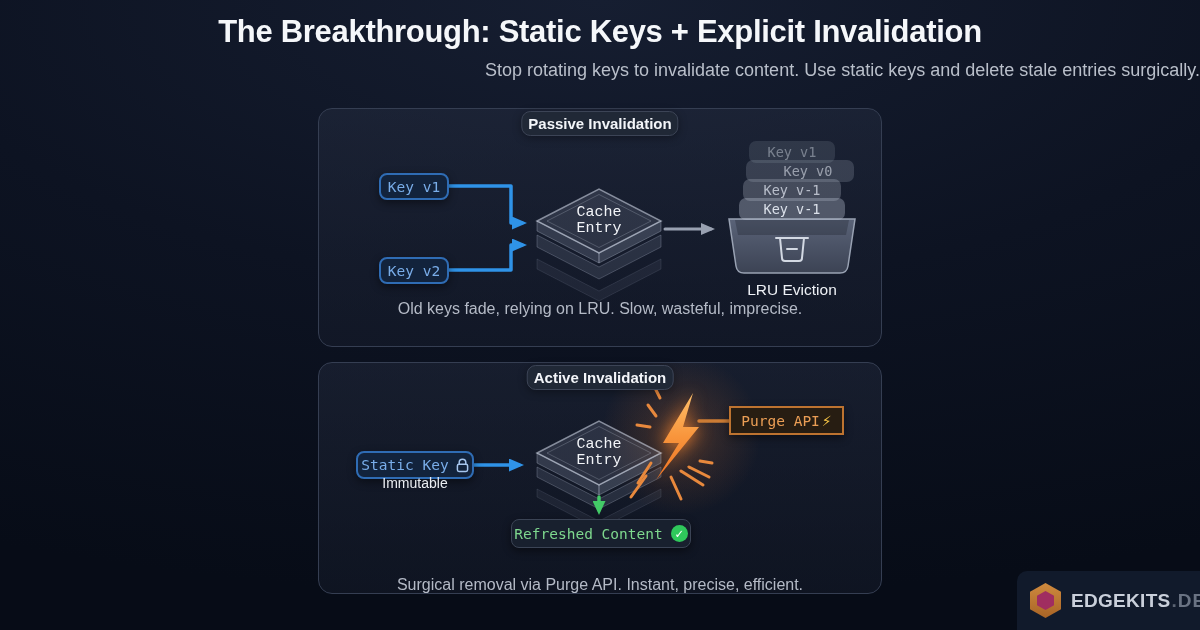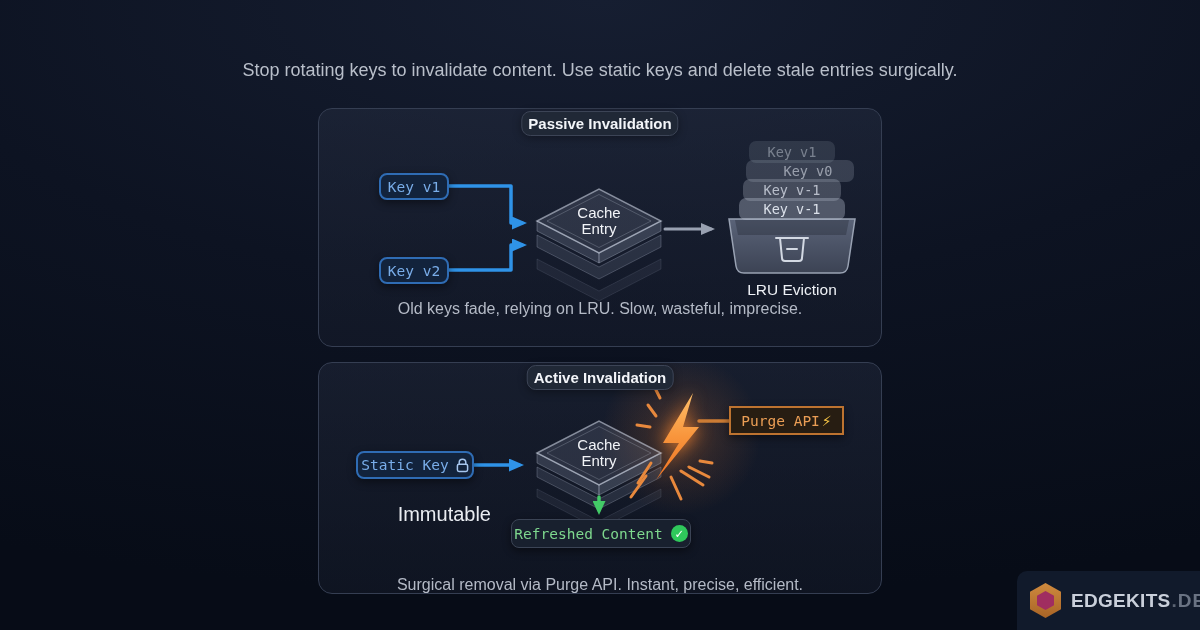--- a/index.html
+++ b/index.html
@@ -6,21 +6,21 @@
   .stage{
     position:relative;width:1200px;height:630px;overflow:hidden;
     background:radial-gradient(120% 95% at 50% 0%, #161e31 0%, #0d1322 48%, #070c17 100%);
     font-family:"Liberation Sans", sans-serif;
   }
   .page-title{
     position:absolute;top:14px;left:0;right:0;text-align:center;
     color:#f5f7fa;font-size:31px;font-weight:700;letter-spacing:-0.3px;
   }
   .page-subtitle{
-    position:absolute;top:60px;left:0;right:0;text-align:center;
+    position:absolute;top:60px;left:0;right:0;text-align:right;
     color:#b9bfca;font-size:18px;font-weight:400;
   }
   .panel{
     position:absolute;left:318px;width:564px;box-sizing:border-box;
     background:linear-gradient(180deg, rgba(42,50,70,0.38), rgba(24,30,46,0.46));
     border:1.5px solid #353e52;border-radius:14px;
   }
   .panel-passive{top:108px;height:239px;}
   .panel-active{top:362px;height:232px;}
   .layer{position:absolute;left:0;top:0;}
@@ -34,37 +34,37 @@
     position:absolute;background:#12233c;border:2px solid #2f6cb4;border-radius:8px;
     color:#79ade9;font-family:"DejaVu Sans Mono", monospace;font-size:14.5px;
     display:flex;align-items:center;justify-content:center;gap:7px;
     box-shadow:0 3px 8px rgba(0,0,0,0.45);box-sizing:border-box;
   }
   .key1{left:60px;top:64px;width:70px;height:27px;}
   .key2{left:60px;top:148px;width:70px;height:27px;}
   .static-key{left:37px;top:88px;width:118px;height:28px;}
   .cache-label{
     position:absolute;width:90px;text-align:center;color:#f2f4f8;
-    font-size:15px;font-weight:500;line-height:16px;
+    font-size:15px;font-weight:500;line-height:16px;font-family:Liberation Mono, monospace;
   }
   .cache-label.p1{left:235px;top:96px;}
   .cache-label.p2{left:235px;top:74px;}
   .card{
     position:absolute;height:22px;border-radius:7px;text-align:center;line-height:22px;
     font-family:"DejaVu Sans Mono", monospace;font-size:13.5px;
   }
   .card1{left:430px;top:32px;width:86px;background:rgba(186,195,210,0.14);color:rgba(224,230,240,0.42);}
   .card2{left:427px;top:51px;width:92px;background:rgba(186,195,210,0.20);color:rgba(224,230,240,0.58);padding-left:16px;}
   .card3{left:424px;top:70px;width:98px;background:rgba(186,195,210,0.28);color:rgba(224,230,240,0.74);}
   .card4{left:420px;top:89px;width:106px;background:rgba(186,195,210,0.36);color:rgba(230,235,244,0.92);}
   .drawer-label{position:absolute;left:403px;width:140px;top:172px;text-align:center;color:#eef1f6;font-size:15.5px;}
   .caption{position:absolute;left:0;right:0;text-align:center;color:#b4bac6;font-size:16px;}
   .caption.p1{top:191px;}
   .caption.p2{top:201px;margin-top:12px;}
-  .immutable{position:absolute;left:20px;top:140px;width:152px;text-align:right;color:#e9ecf1;font-size:20px;}
+  .immutable{position:absolute;left:20px;top:112px;width:152px;text-align:center;color:#e9ecf1;font-size:14px;}
   .purge-box{
     position:absolute;left:410px;top:43px;width:115px;height:29px;box-sizing:border-box;
     background:#271d12;border:2px solid #bd7330;border-radius:0;color:#eb9e55;
     font-family:"DejaVu Sans Mono", monospace;font-size:14.5px;
     display:flex;align-items:center;justify-content:center;gap:2px;
     box-shadow:0 3px 8px rgba(0,0,0,0.45);
   }
   .purge-bolt-glyph{color:#f6c445;font-size:14px;font-family:"DejaVu Sans", sans-serif;}
   .refreshed-box{
     position:absolute;left:192px;top:156px;width:180px;height:29px;box-sizing:border-box;
@@ -91,20 +91,21 @@
   .logo-text{margin-left:10px;font-size:19px;white-space:nowrap;}
   .logo-name{color:#c9cfda;font-weight:800;letter-spacing:0.3px;}
   .logo-dot{color:#5c6473;font-weight:700;margin:0 1px;}
   .logo-tld{color:#6a7383;font-weight:600;letter-spacing:1px;}
 </style>
 </head>
 <body>
 
 <div class="stage">
 
+  <div class="page-title">The Breakthrough: Static Keys + Explicit Invalidation</div>
   <div class="page-subtitle">Stop rotating keys to invalidate content. Use static keys and delete stale entries surgically.</div>
 
   <div class="panel panel-passive">
     <svg class="layer" width="564" height="239" viewBox="0 0 564 239">
       <defs>
         <marker id="m-blue" markerUnits="userSpaceOnUse" markerWidth="15" markerHeight="13" refX="10" refY="6.5" orient="auto">
           <path d="M0,0 L15,6.5 L0,13 Z" fill="#2f93e8"></path>
         </marker>
         <marker id="m-gray" markerUnits="userSpaceOnUse" markerWidth="14" markerHeight="12" refX="10" refY="6" orient="auto">
           <path d="M0,0 L14,6 L0,12 Z" fill="#99a1b1"></path>

